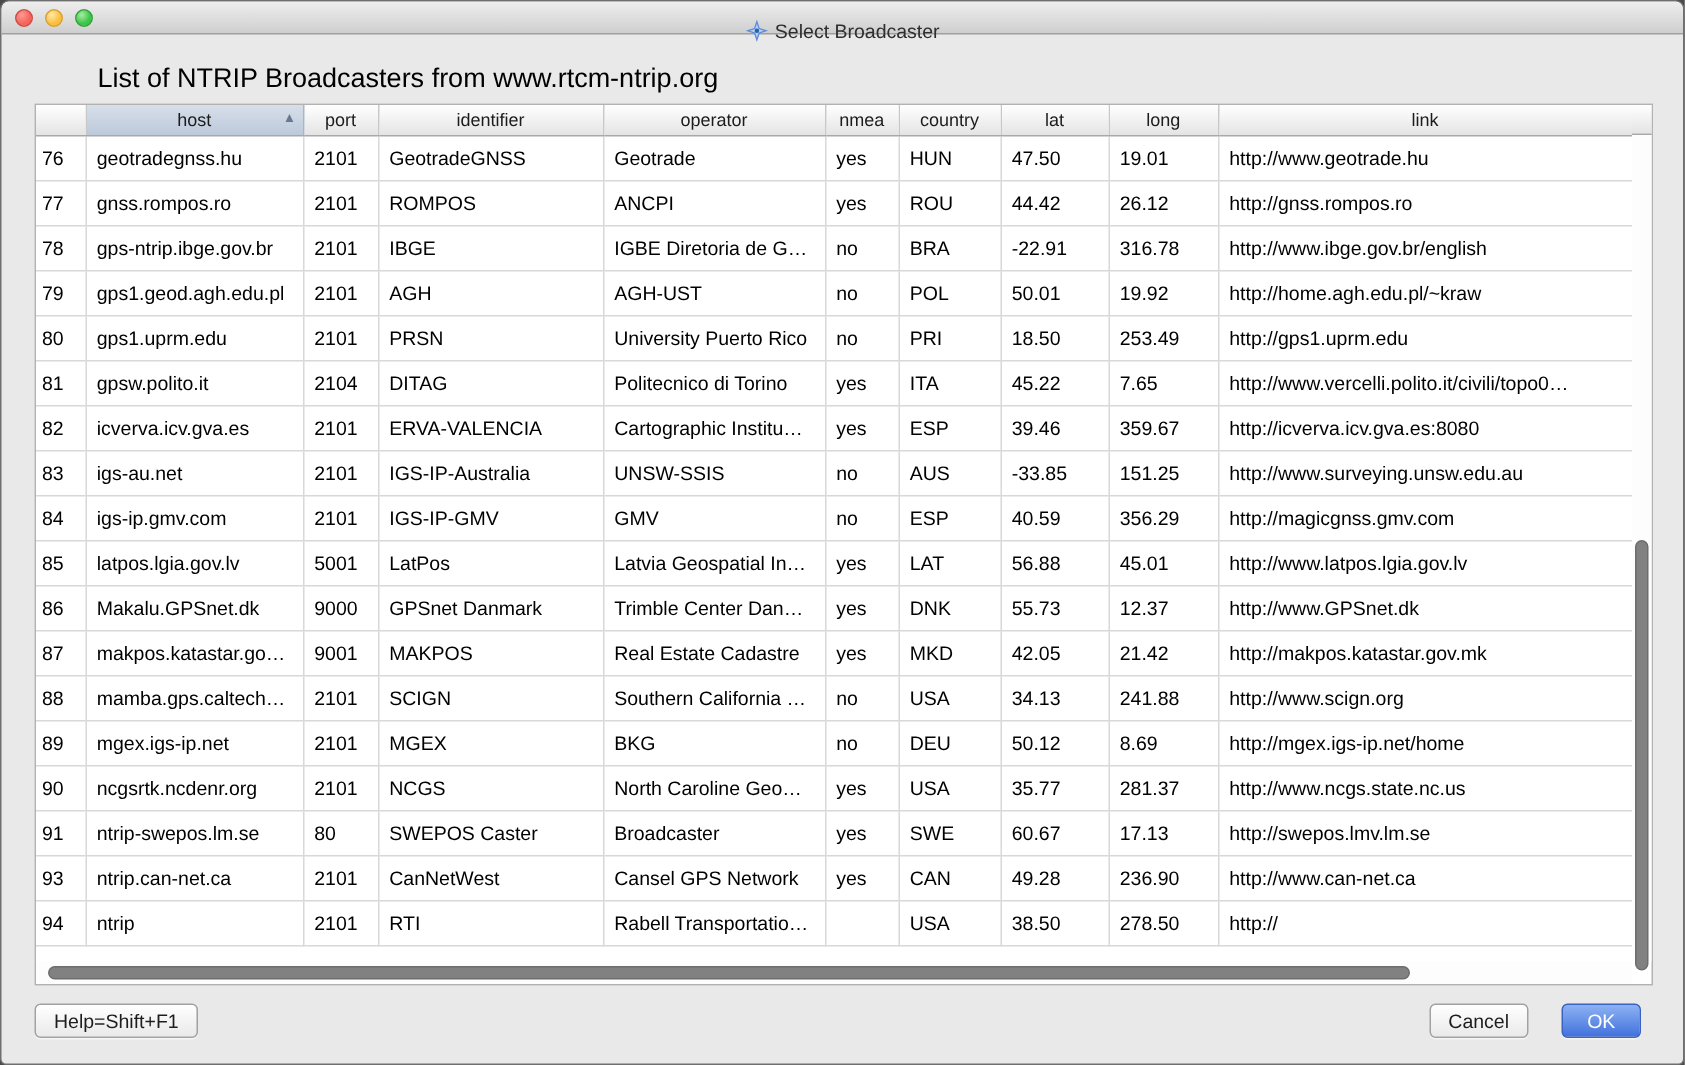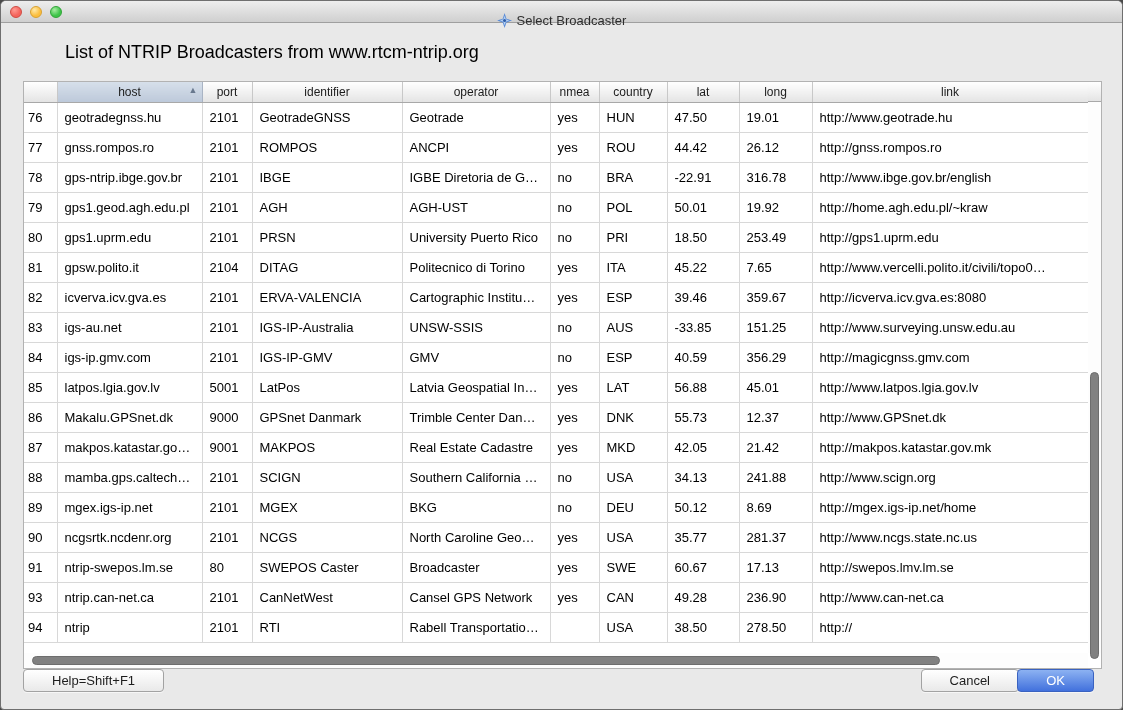--- a/index.html
+++ b/index.html
@@ -23,21 +23,21 @@
   .title-wrap{
     position:absolute; left:50%; top:0; transform:translateX(-50%);
     height:39px; display:flex; align-items:center; gap:5px;
   }
   .title-text{ font-size:13px; color:#2e2e2e; }
   .app-icon svg{ display:block; }
   
   .caption{ position:absolute; left:30px; top:41px; font-size:18px; color:#000;margin-left:34px; }
   
   .table-frame{
-    position:absolute; left:22px; top:80px; width:1079px; height:588px;
+    position:absolute; left:22px; top:68px; width:1079px; height:588px;
     background:#fff; border:1px solid #b2b2b2;
   }
   .viewport{
     position:absolute; left:0; top:0; width:1064px; height:571px; overflow:hidden;
   }
   table{ border-collapse:collapse; table-layout:fixed; width:1064px; }
   th,td{ box-sizing:border-box; white-space:nowrap; overflow:hidden; }
   th{
     height:20px; font-size:12px; font-weight:normal; color:#1c1c1c; text-align:center;
     background:linear-gradient(#ffffff,#e4e4e4);
@@ -70,21 +70,21 @@
   .htrack{ position:absolute; left:0; bottom:0; height:15px; width:1064px; background:#fdfdfd; }
   .hthumb{
     position:absolute; left:8px; top:3px; width:908px; height:9px;
     background:#818181; border:1px solid #6d6d6d; border-radius:6px;
   }
   
   .c0{width:33px} .c1{width:145px} .c2{width:50px} .c3{width:150px} .c4{width:148px}
   .c5{width:49px} .c6{width:68px} .c7{width:72px} .c8{width:73px} .c9{width:276px}
   
   .btn{
-    position:absolute; bottom:17px; height:23px; padding:0 28px;
+    position:absolute; bottom:17px; height:23px; padding:0 12px;
     font-family:inherit; font-size:13px; color:#1d1d1d;
     background:linear-gradient(#ffffff,#e9e9e9);
     border:1px solid #a2a2a2; border-radius:4px;
     box-shadow:0 1px 0 rgba(255,255,255,.6);
   }
   .btn.help{ left:22px; }
   .btn.cancel{ right:103px; min-width:66px; }
   .btn.primary{
     right:28px; min-width:53px; color:#fff;
     background:linear-gradient(#8cb2f2,#4271dd);

